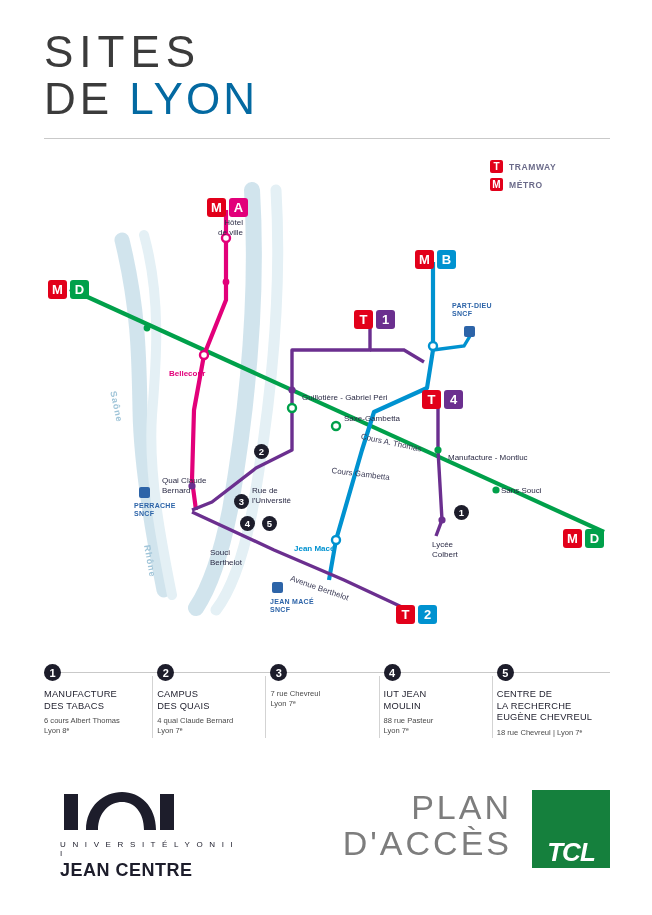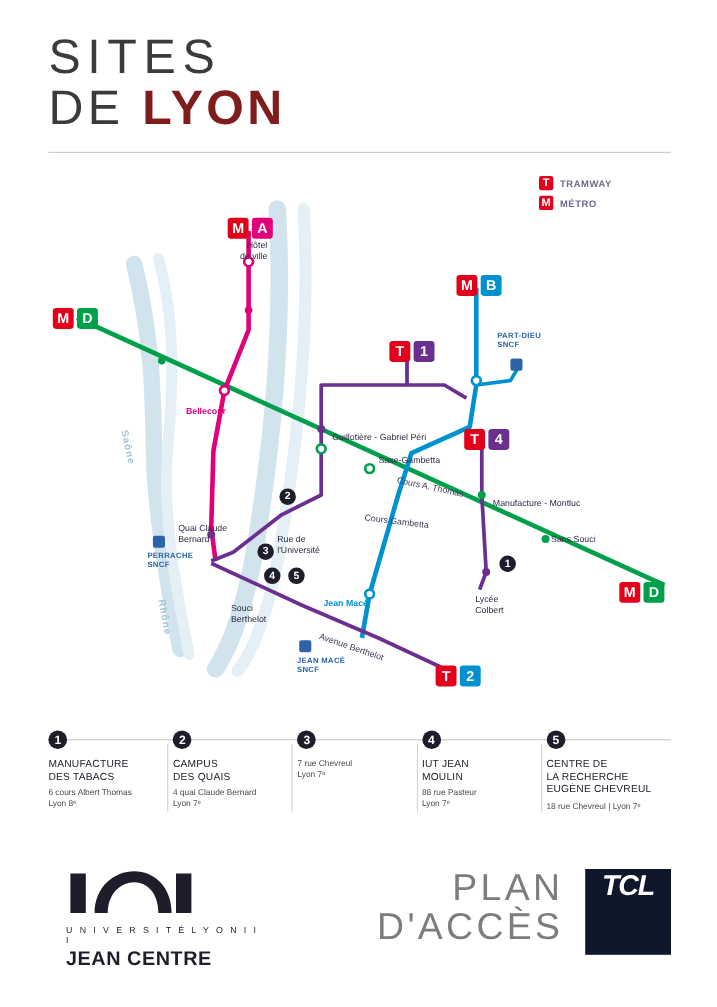--- a/index.html
+++ b/index.html
@@ -3,21 +3,21 @@
 <meta charset="utf-8">
 <style>
   html,body{margin:0;padding:0;background:#ffffff;}
   body{width:652px;height:915px;position:relative;font-family:"Liberation Sans",sans-serif;overflow:hidden;}
   .poster{position:absolute;inset:0;background:#fff;}
 
   
   .header{position:absolute;left:44px;top:30px;width:566px;}
   .title-line1{font-size:44px;letter-spacing:6px;color:#3b3b3b;font-weight:300;line-height:1.02;}
   .title-line2{font-size:44px;letter-spacing:4px;color:#3b3b3b;font-weight:300;line-height:1.02;margin-top:2px;}
-  .title-line2 b{font-weight:700;color:#7f1d1d;letter-spacing:3px;}
+  .title-line2 b{font-weight:400;color:#0369a1;letter-spacing:3px;}
   .hr-top{position:absolute;left:44px;top:138px;width:566px;height:1px;background:#c9c9c9;}
 
   
   .legend{position:absolute;right:42px;top:160px;width:120px;}
   .legend-row{display:flex;align-items:center;margin-bottom:5px;}
   .legend-badge{width:13px;height:13px;border-radius:2px;color:#fff;font-size:10px;font-weight:700;
     display:flex;align-items:center;justify-content:center;margin-right:6px;}
   .legend-label{font-size:8.5px;color:#6b6b8a;letter-spacing:.6px;font-weight:600;}
 
   
@@ -50,22 +50,22 @@
   .icell .nm{font-size:9.3px;color:#1d1d2b;font-weight:400;line-height:1.25;letter-spacing:.2px;}
   .icell .ad{font-size:7.6px;color:#4a4a4a;line-height:1.35;margin-top:4px;}
   .vsep{position:absolute;top:4px;right:4px;width:1px;height:62px;background:#d3d3d3;}
 
   
   .brand{position:absolute;left:44px;top:786px;width:180px;margin-left:16px;}
   .uni-sub{font-size:8px;letter-spacing:2.2px;color:#1d1d2b;margin-top:4px;}
   .uni-main{font-size:18px;letter-spacing:.5px;color:#1d1d2b;font-weight:700;margin-top:2px;}
   .plan{position:absolute;right:140px;top:790px;text-align:right;}
   .plan div{font-size:34px;letter-spacing:3px;color:#7d7d7d;font-weight:300;line-height:1.05;}
-  .tcl{position:absolute;right:42px;top:790px;width:78px;height:78px;background:#0f172a;
-    display:flex;align-items:flex-start;justify-content:center;}
+  .tcl{position:absolute;right:42px;top:790px;width:78px;height:78px;background:#15803d;
+    display:flex;align-items:flex-end;justify-content:center;}
   .tcl-wm{color:#fff;font-size:26px;font-weight:700;font-style:italic;letter-spacing:-1px;}
 </style>
 </head>
 <body>
 
 <div class="poster">
 
   <div class="header">
     <div class="title-line1">SITES</div>
     <div class="title-line2"><span>DE </span><b>LYON</b></div>

